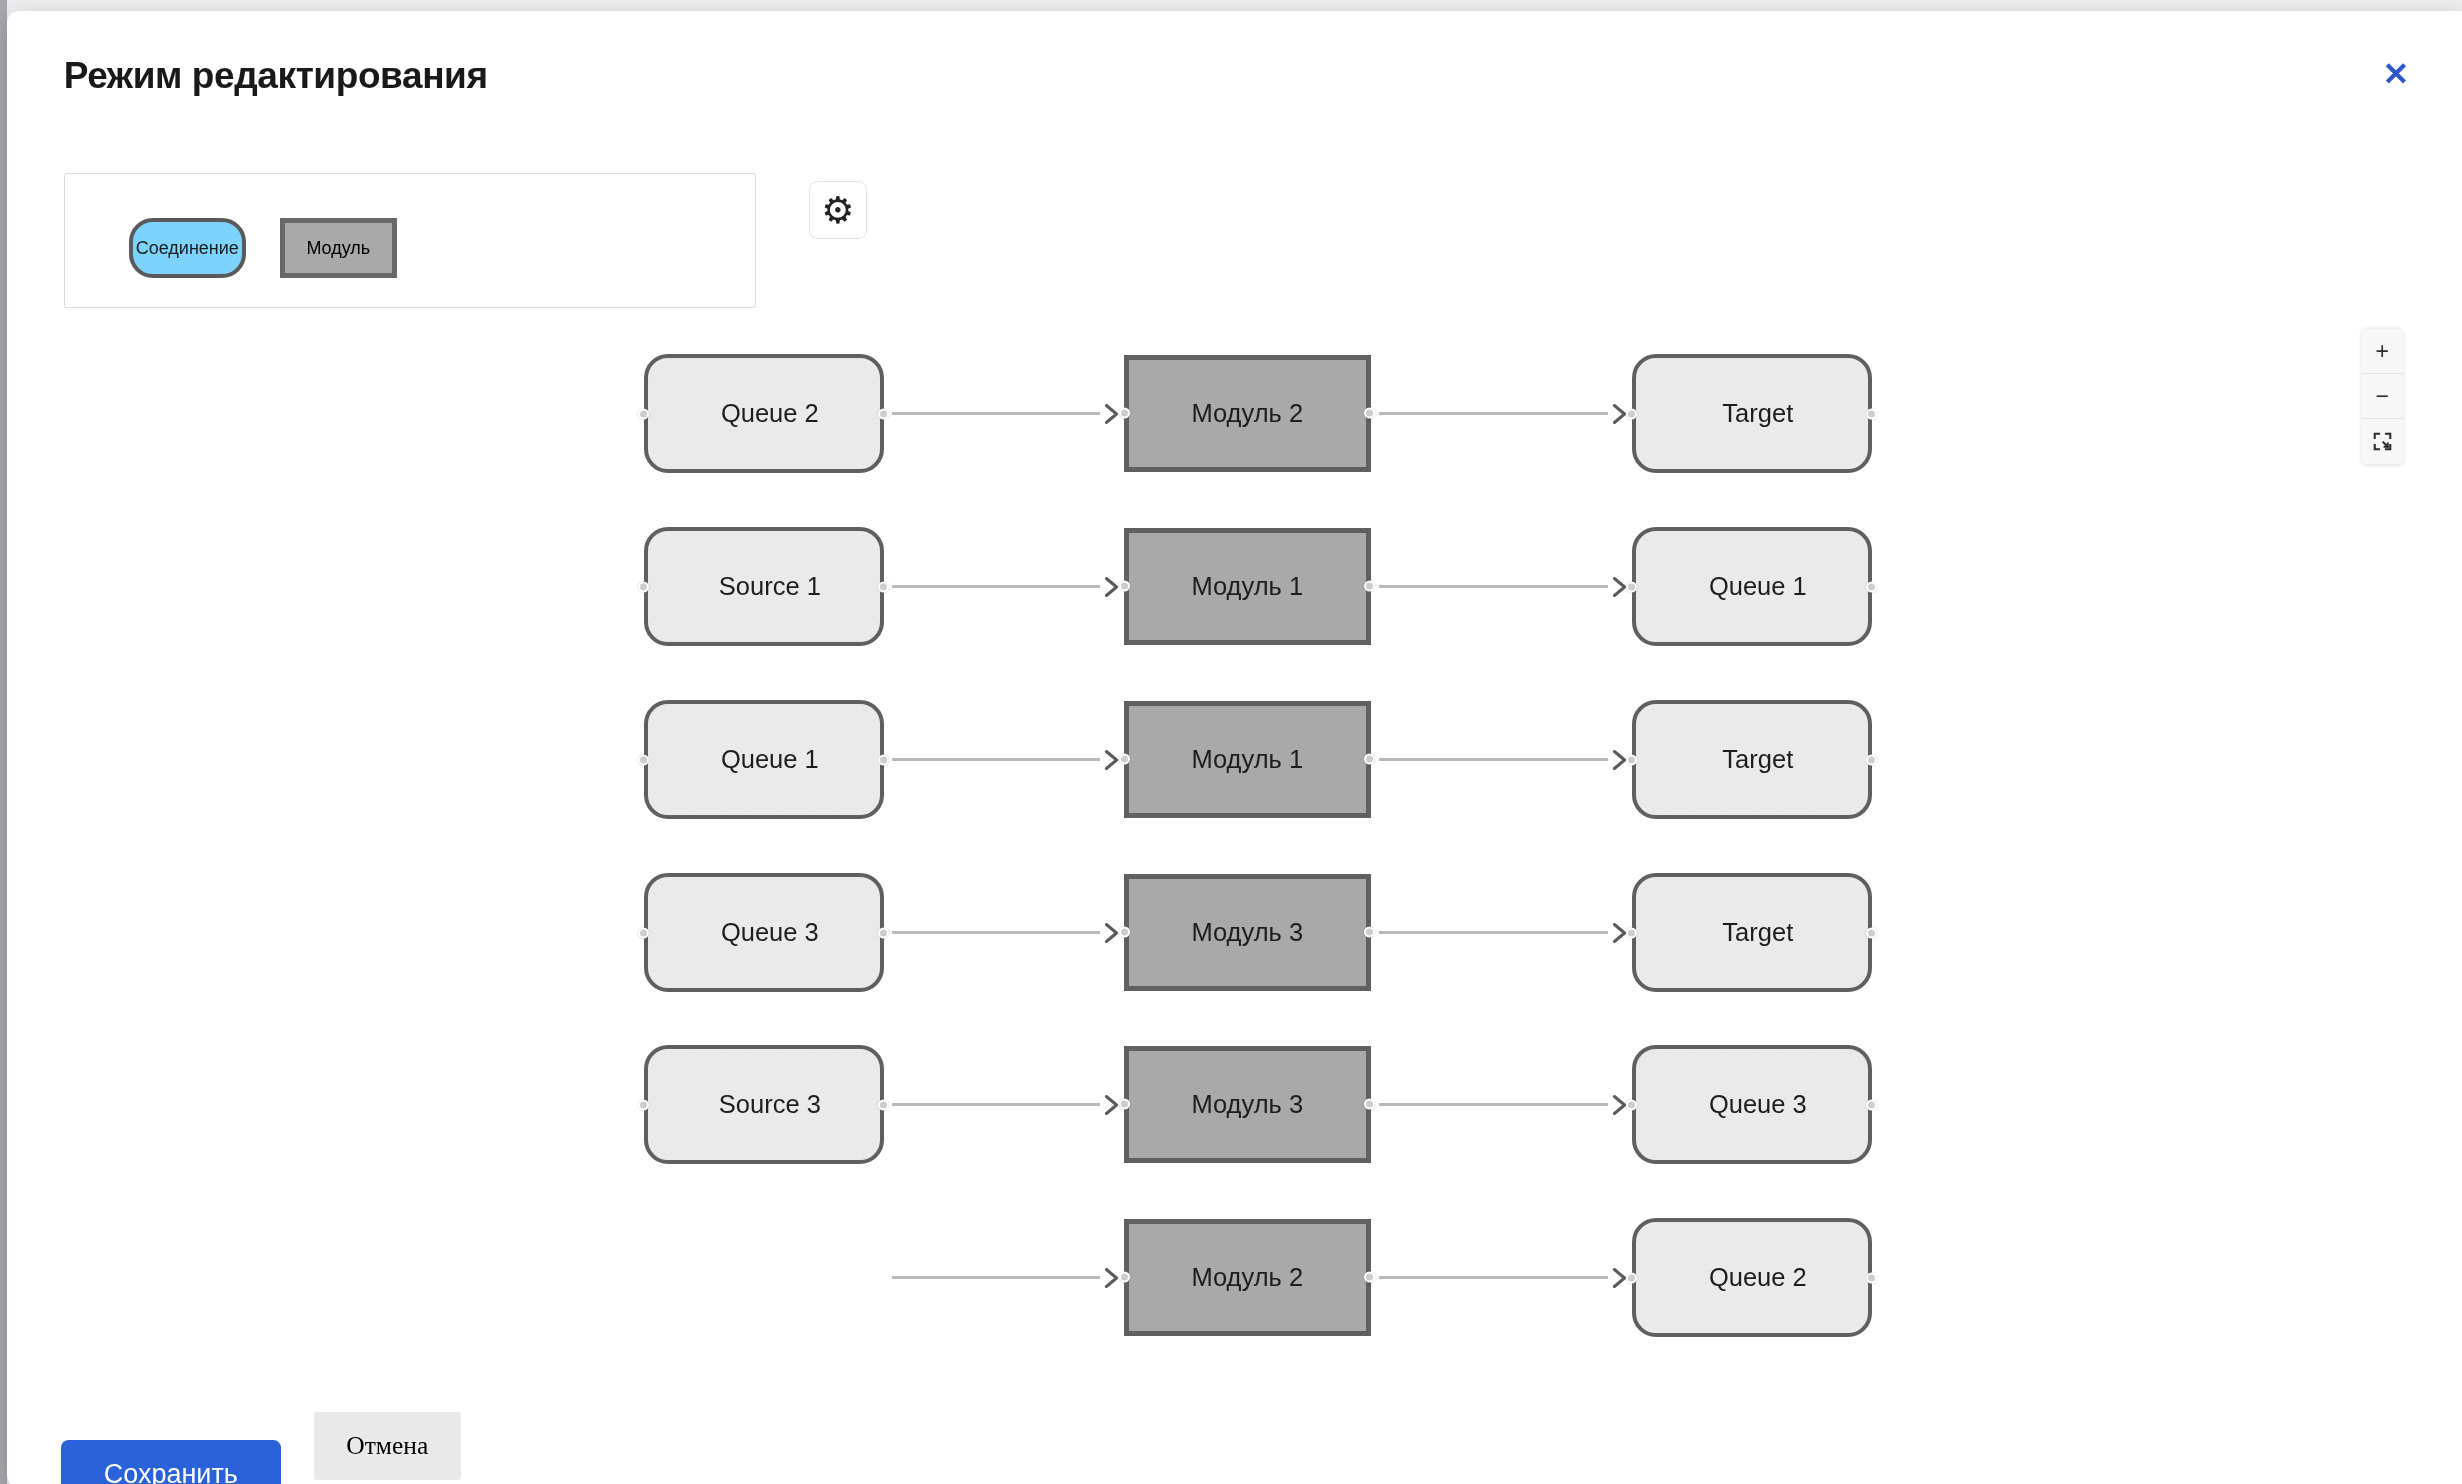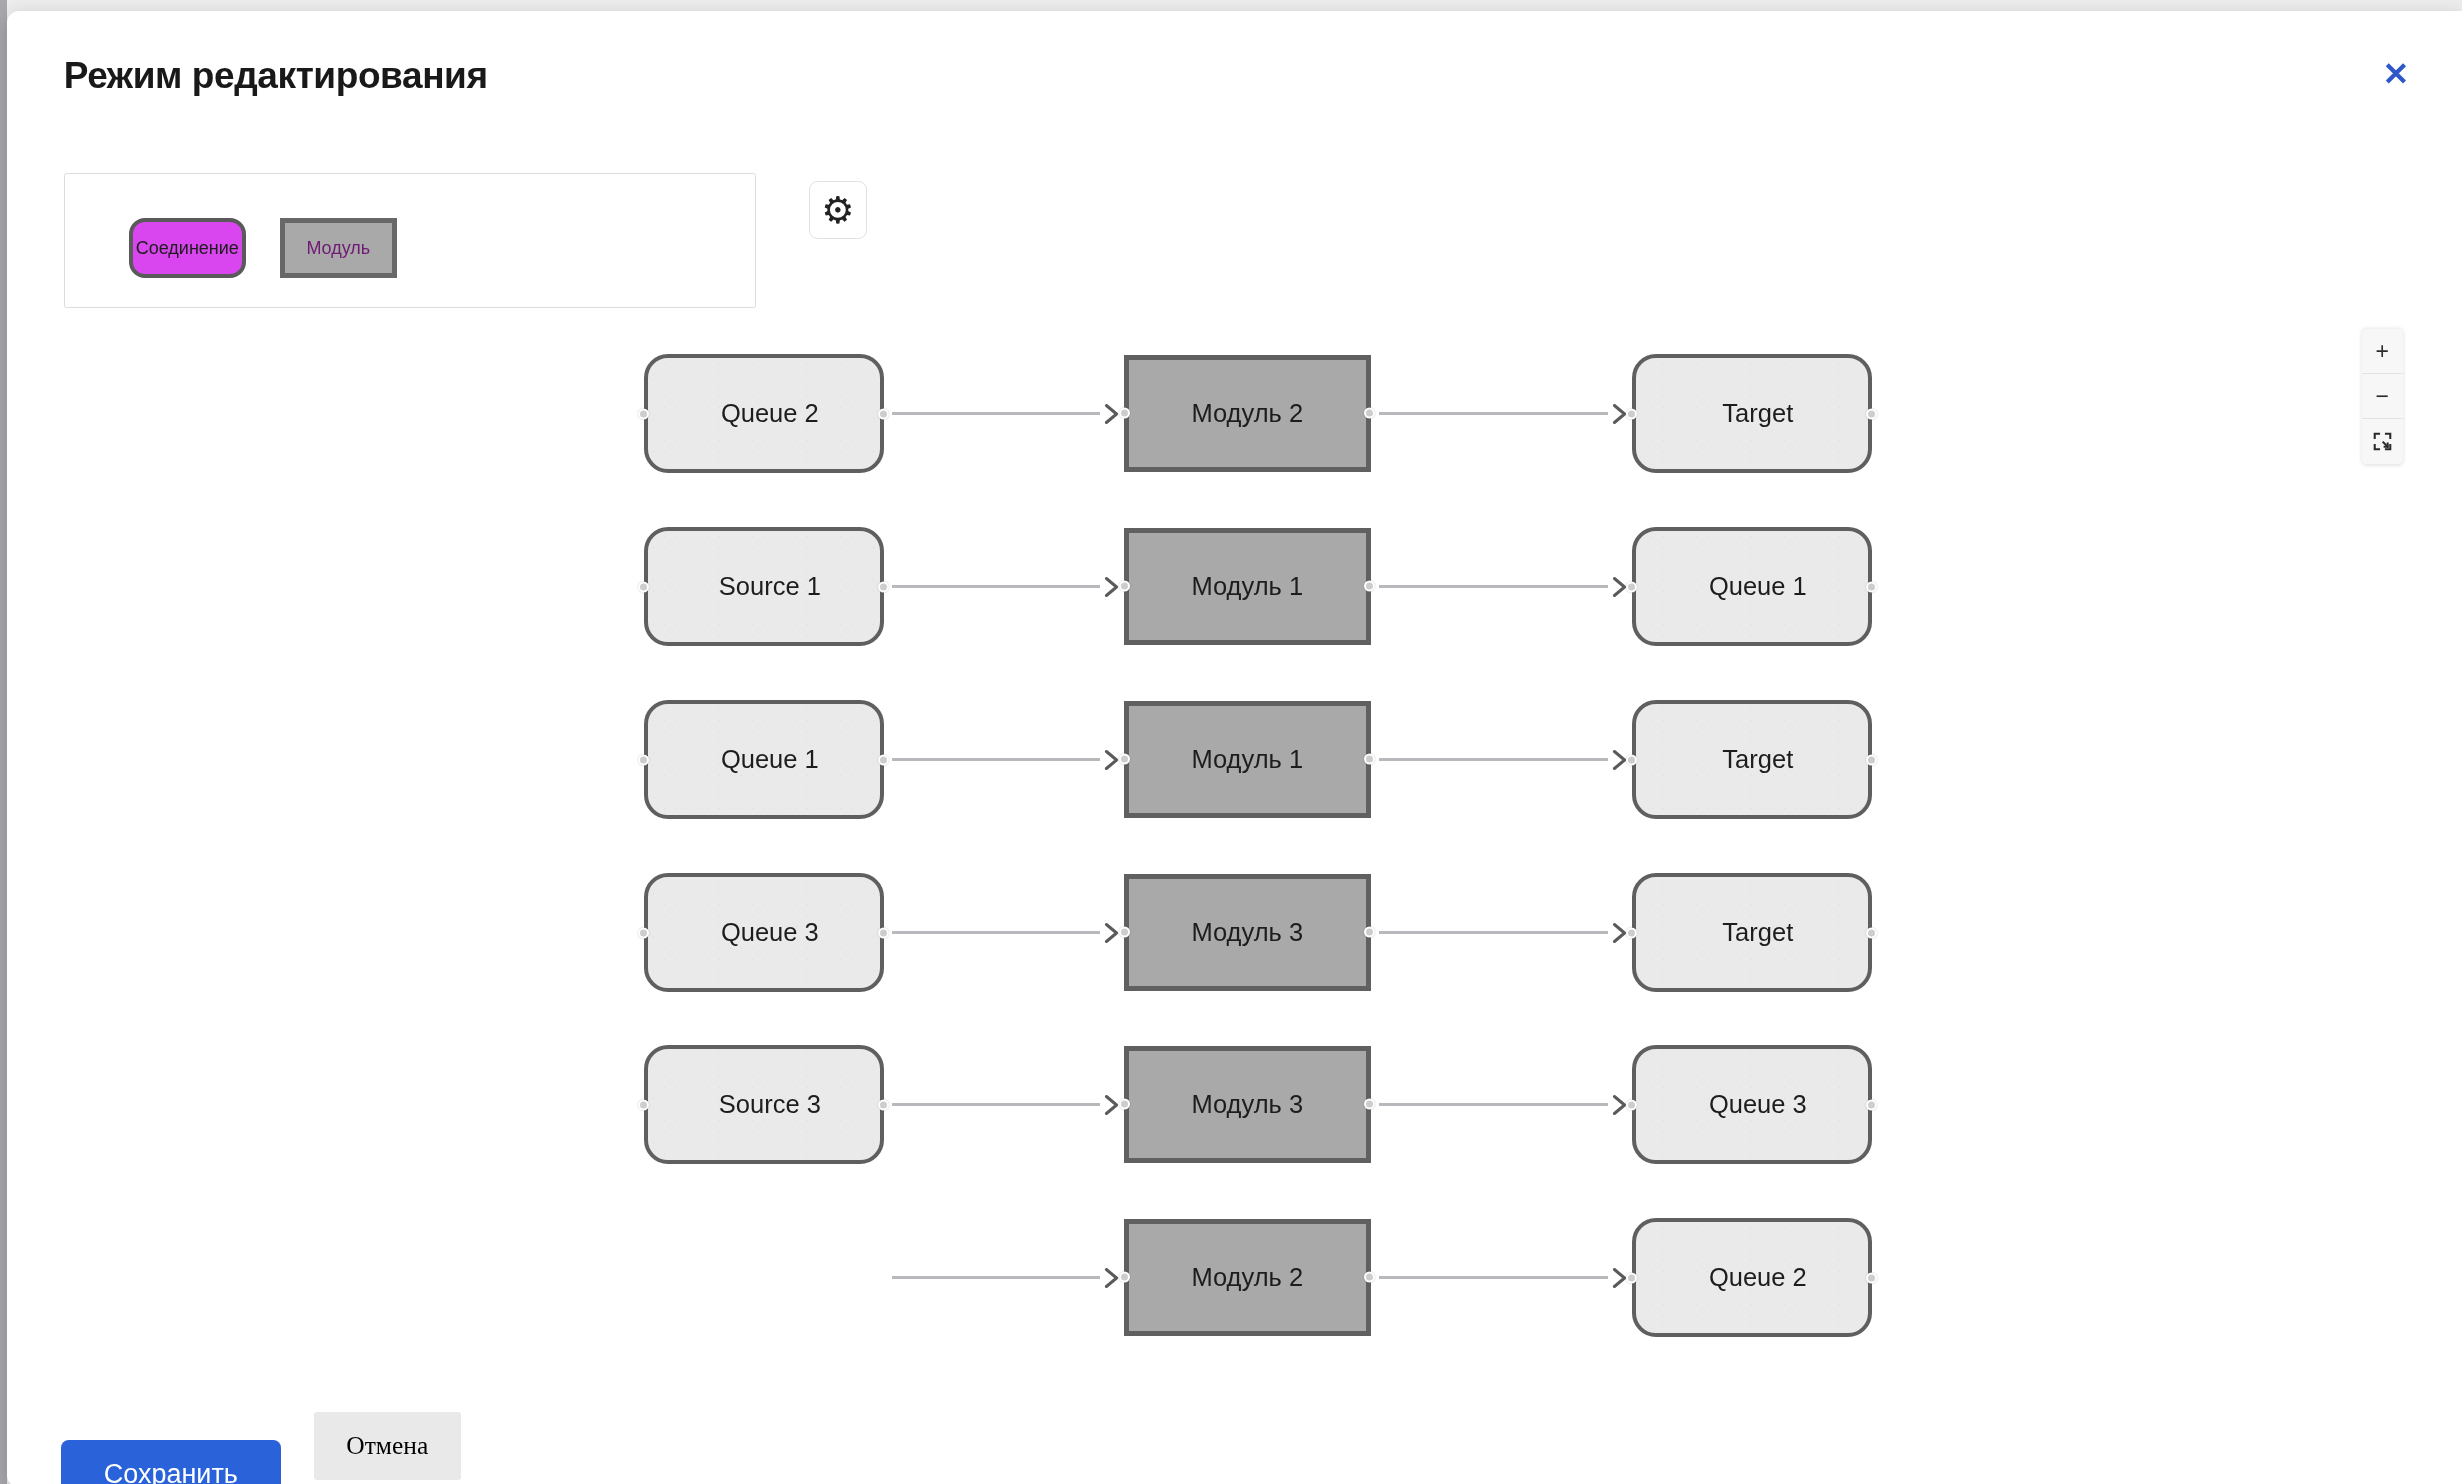--- a/index.html
+++ b/index.html
@@ -33,29 +33,29 @@
     font-size: 32px; font-weight: 700; color: #2d57cb;
     cursor: pointer; background: transparent; border: none;
   }
   
   .palette-panel {
     position: absolute; left: 57px; top: 162px; width: 692px; height: 135px;
     background: #fff; border: 1.7px solid #dcdcdc; border-radius: 2.6px;
   }
   .palette-pill {
     position: absolute; left: 64px; top: 44px; width: 117px; height: 60px;
-    background: #d946ef; border: 4.3px solid #5a5a5a; border-radius: 16px;
+    background: #7dd3fc; border: 4.3px solid #5a5a5a; border-radius: 24px;
     display: flex; align-items: center; justify-content: center;
     font-size: 18px; color: #1d1d1d; cursor: grab;
   }
   .palette-module {
     position: absolute; left: 215px; top: 44px; width: 117px; height: 60px;
     background: #a9a9a9; border: 5.1px solid #686868;
     display: flex; align-items: center; justify-content: center;
-    font-size: 18px; color: #701a75; cursor: grab;
+    font-size: 18px; color: #000000; cursor: grab;
   }
   
   .gear-btn {
     position: absolute; left: 802px; top: 170px; width: 58px; height: 58px;
     background: #fff; border: 1.7px solid #e2e2e2; border-radius: 8.5px;
     display: flex; align-items: center; justify-content: center;
     cursor: pointer;
   }
   .gear-glyph { font-size: 37px; color: #222; line-height: 1; }
   

